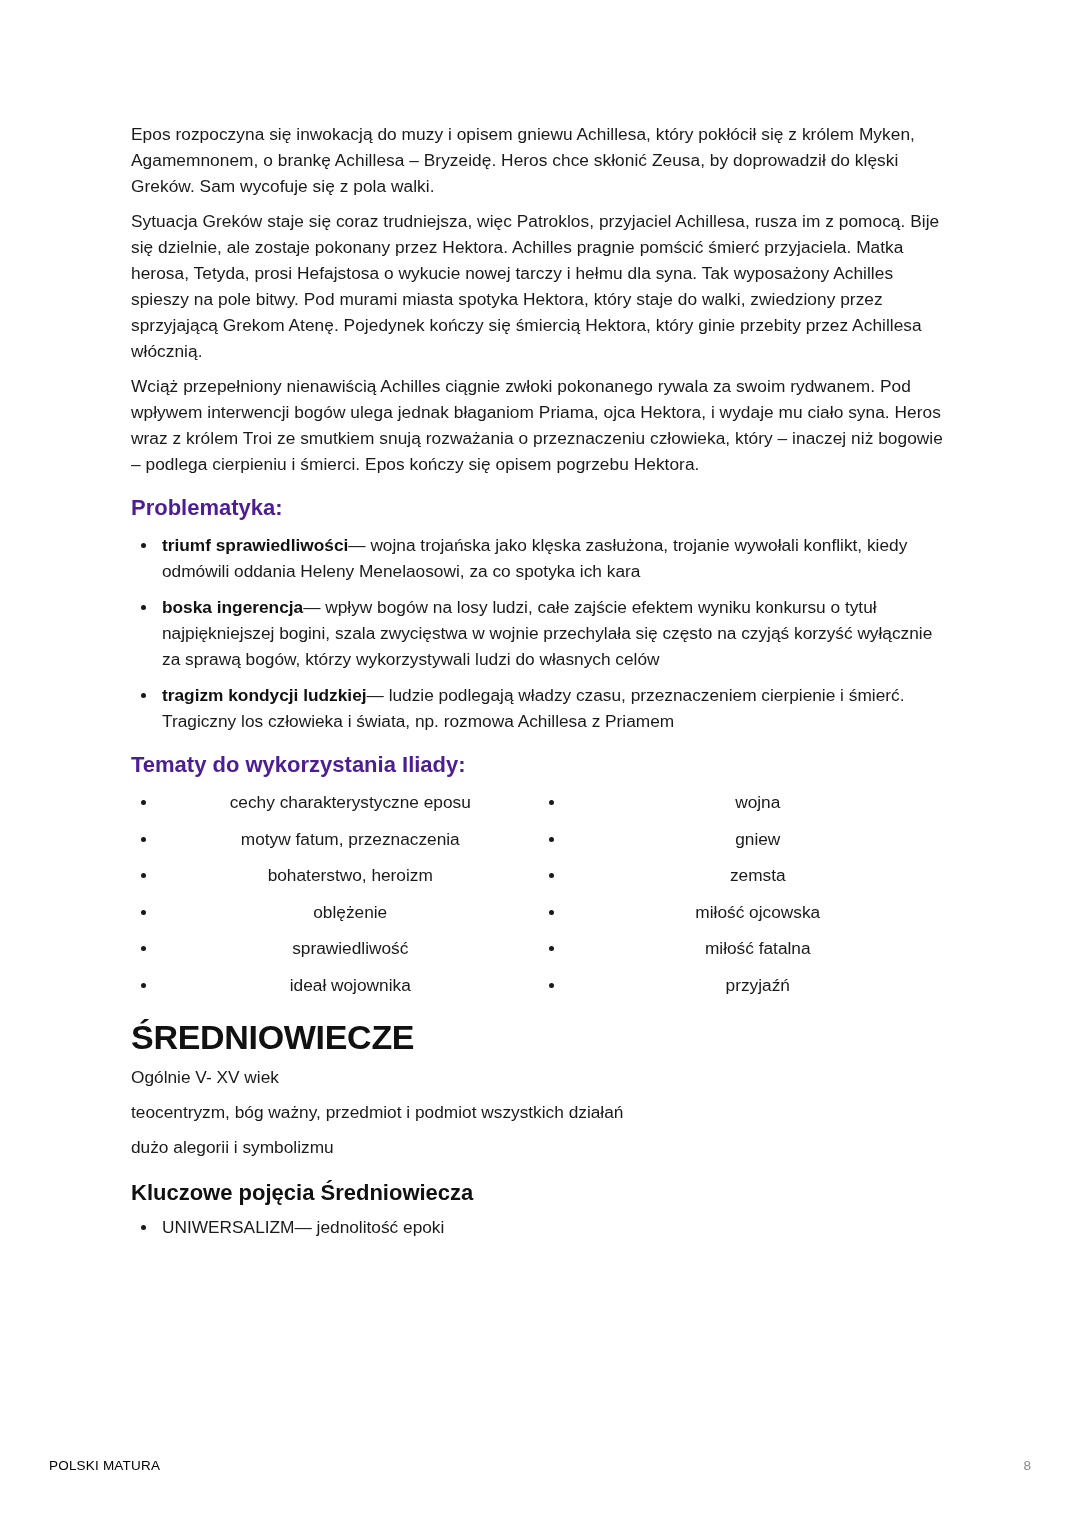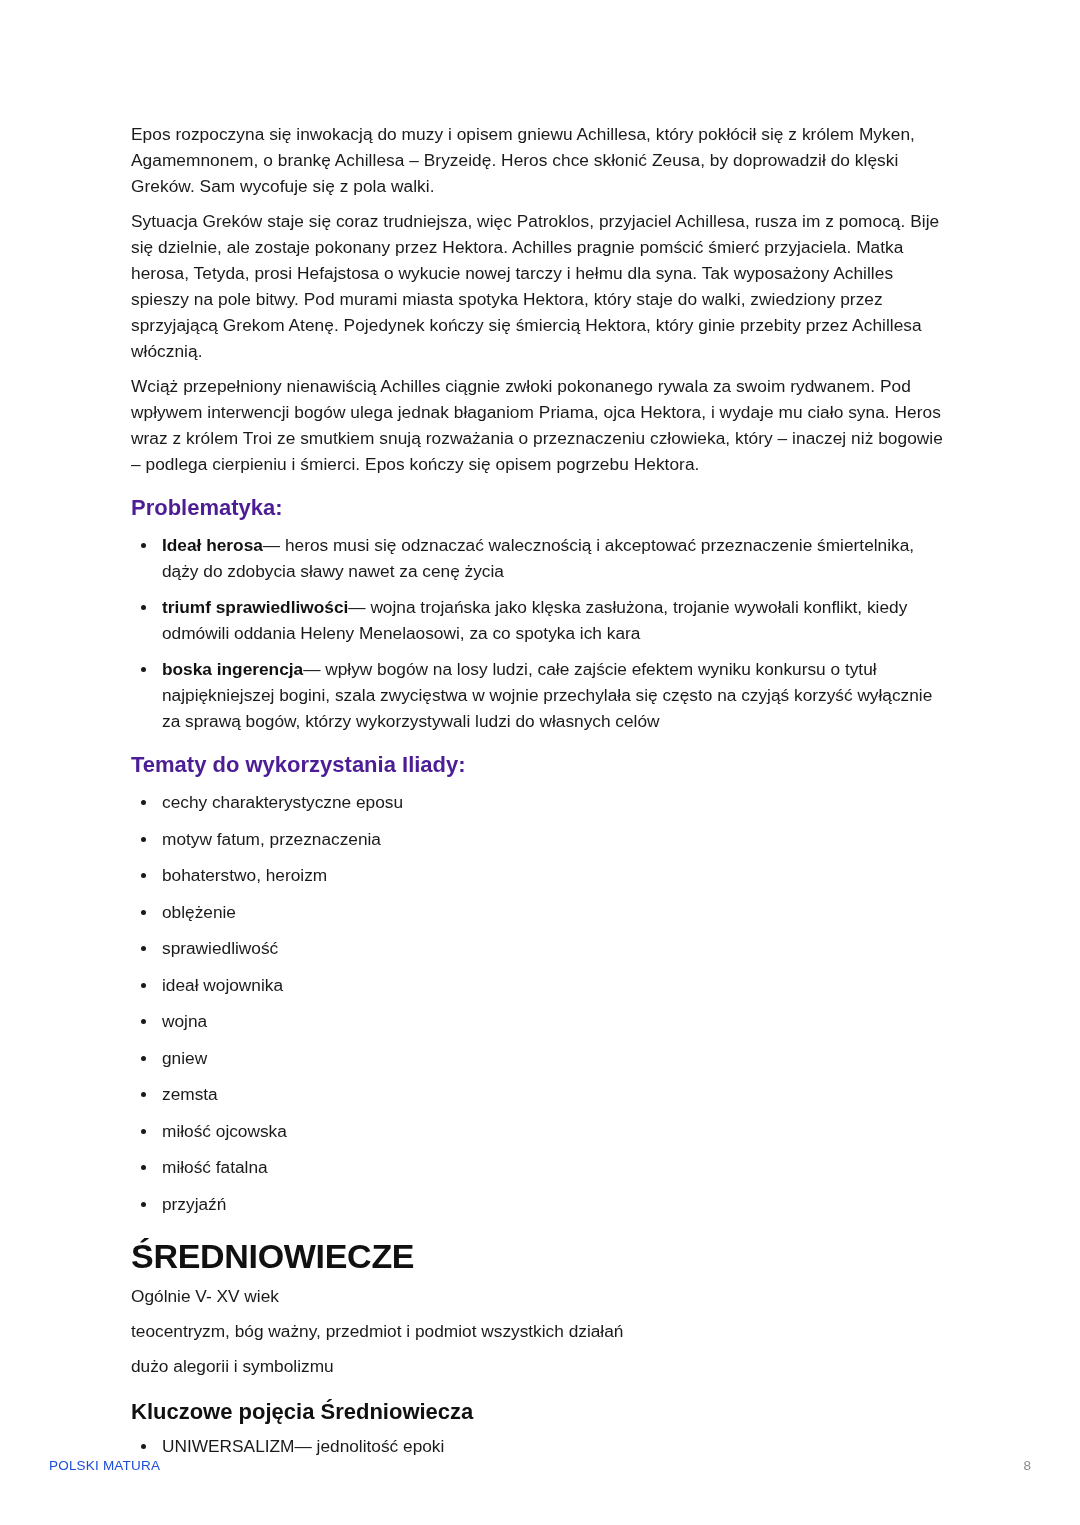--- a/index.html
+++ b/index.html
@@ -54,21 +54,22 @@
       height: 5px;
       border-radius: 50%;
       background: #1a1a1a;
     }
     ul.bullets li b {
       font-weight: bold;
       color: #111;
     }
     .topics {
       display: flex;
-      flex-direction: column;
+      flex-direction: row;
+      text-align: center;
     }
     .topics ul.bullets {
       width: 427px;
     }
     .topics ul.bullets li {
       margin-bottom: 10.5px;
     }
     h1.era {
       margin: 8px 0 6px 0;
       font-size: 34px;
@@ -87,21 +88,21 @@
       font-size: 22px;
       line-height: 30px;
       font-weight: bold;
       color: #111;
     }
     .footer-left {
       position: absolute;
       left: 49px;
       top: 1458px;
       font-size: 13.5px;
-      color: #1d4ed8;
+      color: #000000;
       letter-spacing: 0.2px;
     }
     .footer-right {
       position: absolute;
       right: 49px;
       top: 1458px;
       font-size: 13.5px;
       color: #8a8a8a;
     }
   </style>
@@ -111,29 +112,29 @@
 <div class="page">
 
   <p class="para">Epos rozpoczyna się inwokacją do muzy i opisem gniewu Achillesa, który pokłócił się z królem Myken, Agamemnonem, o brankę Achillesa – Bryzeidę. Heros chce skłonić Zeusa, by doprowadził do klęski Greków. Sam wycofuje się z pola walki.</p>
   <p class="para">Sytuacja Greków staje się coraz trudniejsza, więc Patroklos, przyjaciel Achillesa, rusza im z pomocą. Bije się dzielnie, ale zostaje pokonany przez Hektora. Achilles pragnie pomścić śmierć przyjaciela. Matka herosa, Tetyda, prosi Hefajstosa o wykucie nowej tarczy i hełmu dla syna. Tak wyposażony Achilles spieszy na pole bitwy. Pod murami miasta spotyka Hektora, który staje do walki, zwiedziony przez sprzyjającą Grekom Atenę. Pojedynek kończy się śmiercią Hektora, który ginie przebity przez Achillesa włócznią.</p>
   <p class="para">Wciąż przepełniony nienawiścią Achilles ciągnie zwłoki pokonanego rywala za swoim rydwanem. Pod wpływem interwencji bogów ulega jednak błaganiom Priama, ojca Hektora, i wydaje mu ciało syna. Heros wraz z królem Troi ze smutkiem snują rozważania o przeznaczeniu człowieka, który – inaczej niż bogowie – podlega cierpieniu i śmierci. Epos kończy się opisem pogrzebu Hektora.</p>
 
   <h3 class="section">Problematyka:</h3>
   <ul class="bullets">
     <li>
       <span class="dot"></span>
-      <b>Ideał herosa</b><span>— heros musi się odznaczać walecznością i akceptować przeznaczenie śmiertelnika, dąży do zdobycia sławy nawet za cenę życia</span>
-    </li>
-    <li>
-      <span class="dot"></span>
       <b>triumf sprawiedliwości</b><span>— wojna trojańska jako klęska zasłużona, trojanie wywołali konflikt, kiedy odmówili oddania Heleny Menelaosowi, za co spotyka ich kara</span>
     </li>
     <li>
       <span class="dot"></span>
       <b>boska ingerencja</b><span>— wpływ bogów na losy ludzi, całe zajście efektem wyniku konkursu o tytuł najpiękniejszej bogini, szala zwycięstwa w wojnie przechylała się często na czyjąś korzyść wyłącznie za sprawą bogów, którzy wykorzystywali ludzi do własnych celów</span>
+    </li>
+    <li>
+      <span class="dot"></span>
+      <b>tragizm kondycji ludzkiej</b><span>— ludzie podlegają władzy czasu, przeznaczeniem cierpienie i śmierć. Tragiczny los człowieka i świata, np. rozmowa Achillesa z Priamem</span>
     </li>
   </ul>
 
   <h3 class="section">Tematy do wykorzystania Iliady:</h3>
   <div class="topics">
     <ul class="bullets">
       <li><span class="dot"></span><span>cechy charakterystyczne eposu</span></li>
       <li><span class="dot"></span><span>motyw fatum, przeznaczenia</span></li>
       <li><span class="dot"></span><span>bohaterstwo, heroizm</span></li>
       <li><span class="dot"></span><span>oblężenie</span></li>

